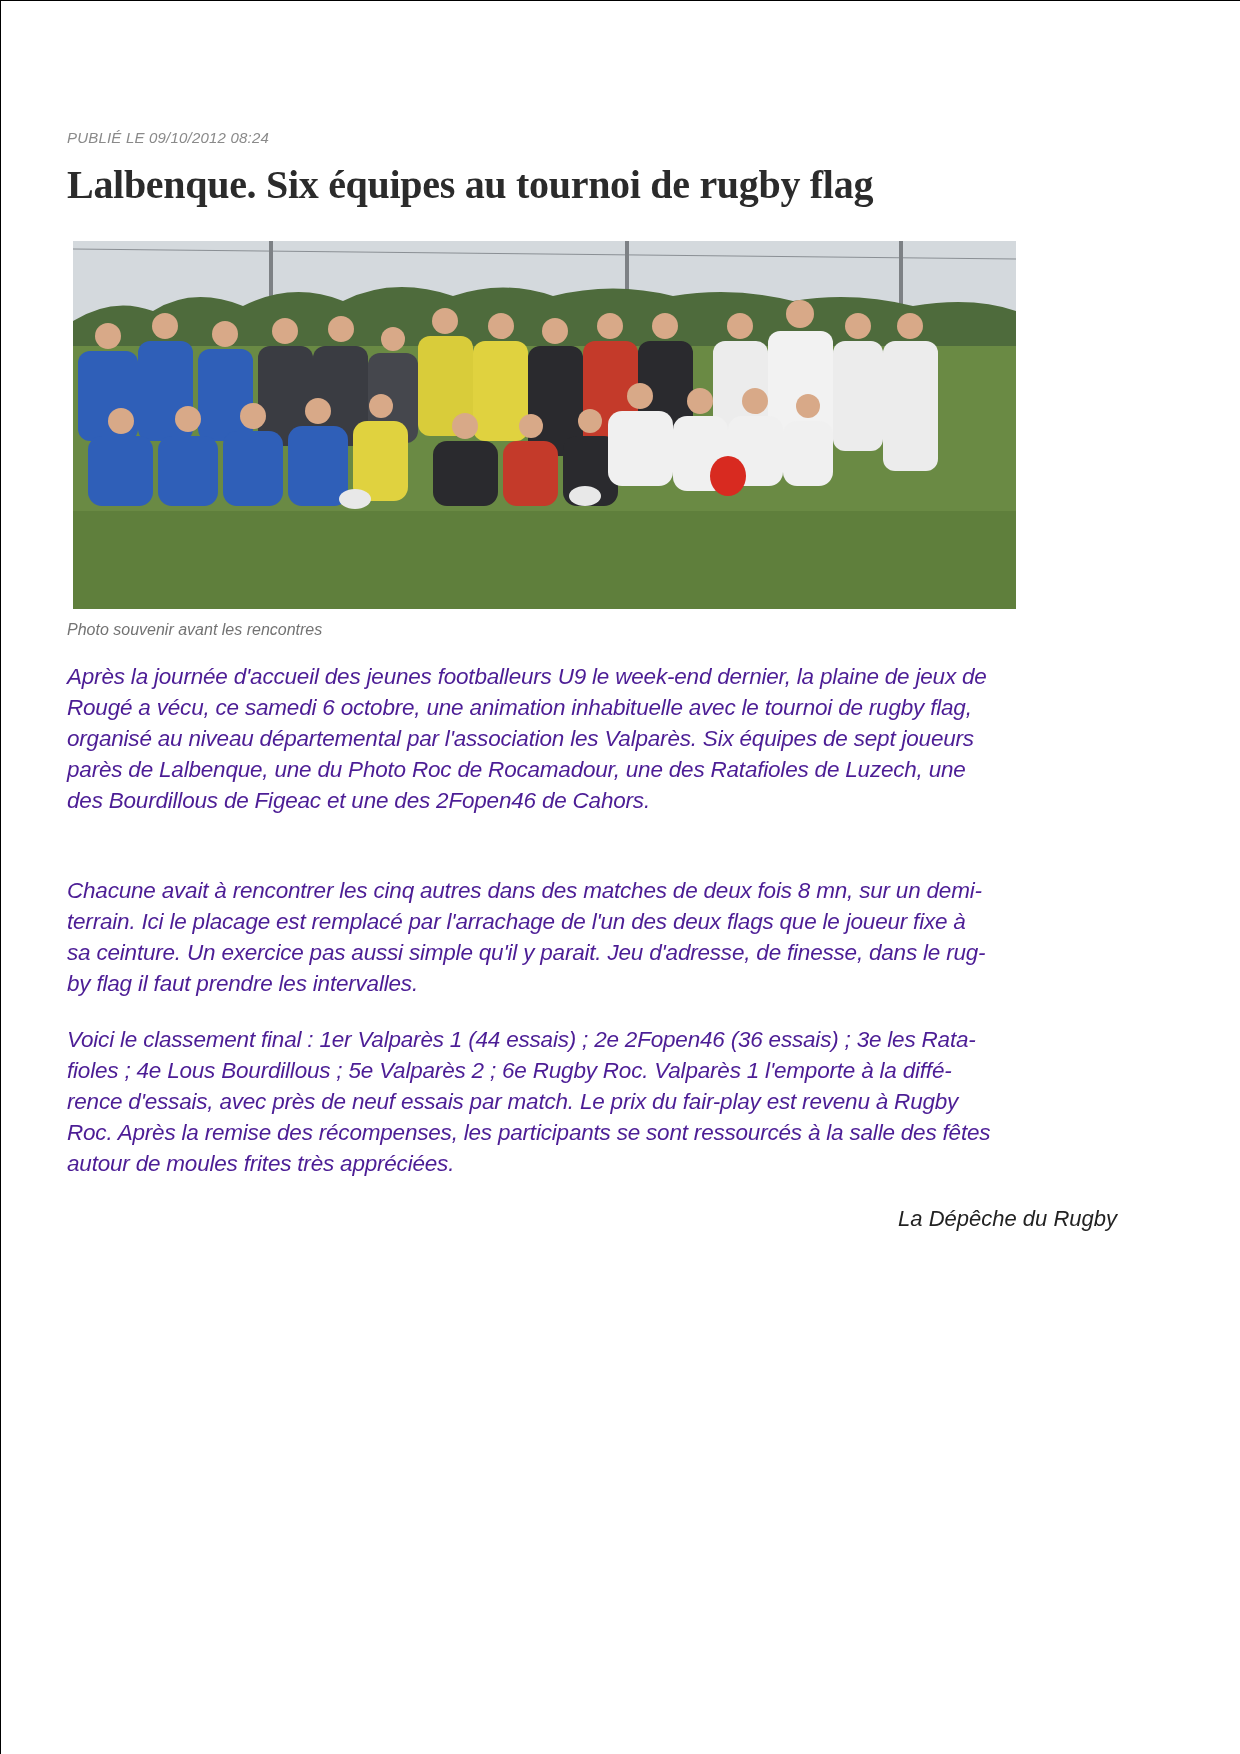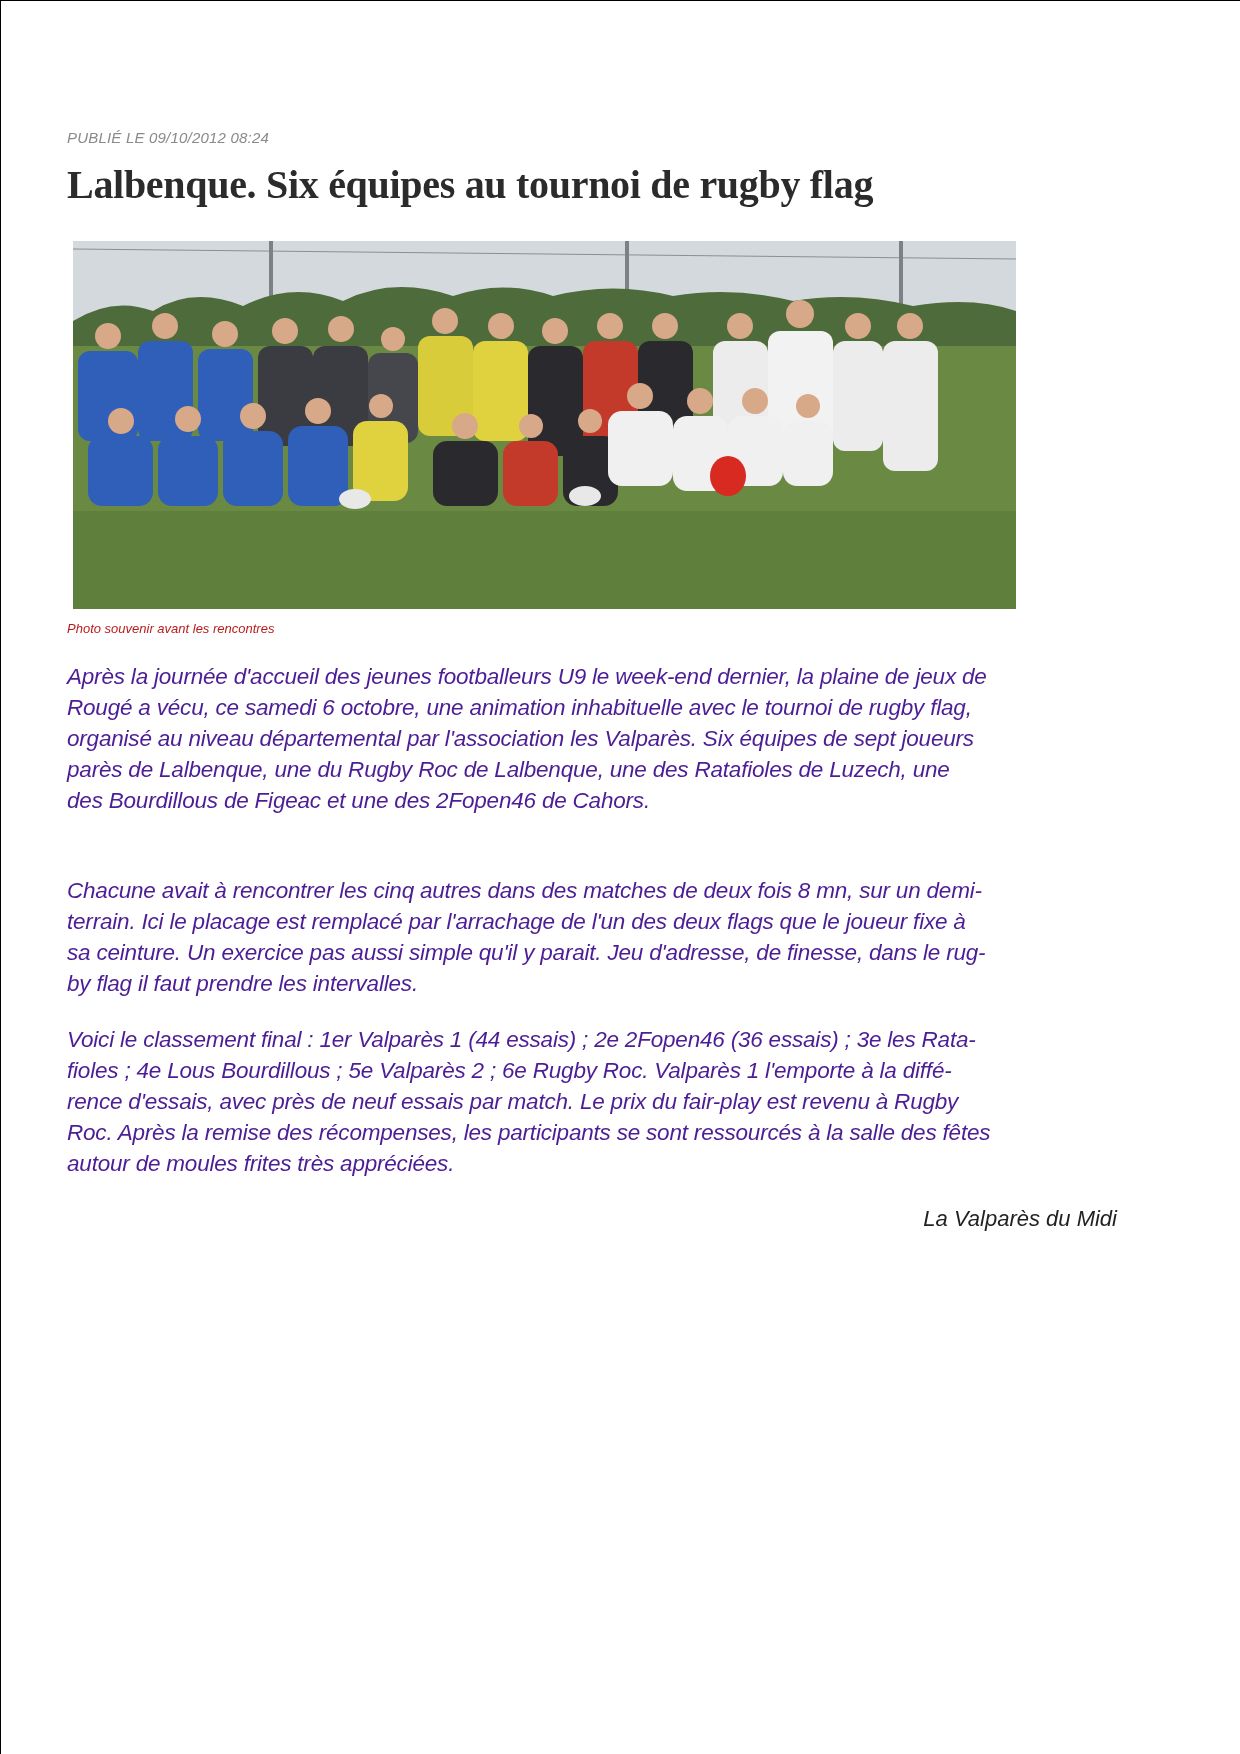--- a/index.html
+++ b/index.html
@@ -24,21 +24,21 @@
       letter-spacing: -0.3px; white-space: nowrap;
     }
     .photo {
       position: absolute; left: 72px; top: 240px; width: 943px; height: 368px;
       overflow: hidden;
       background: linear-gradient(to bottom, #d3d8dc 0%, #cfd5d8 18%, #5f7a4a 24%, #4d6a3a 30%, #6f8c4a 70%, #5f7d3f 100%);
     }
     .photo svg { display: block; width: 100%; height: 100%; }
     .caption {
       position: absolute; left: 66px; top: 620px;
-      font-size: 13px; font-style: italic; color: #b91c1c;
+      font-size: 16px; font-style: italic; color: #737373;
     }
     .body-text {
       position: absolute; left: 66px; width: 1060px;
       font-size: 22.5px; font-style: italic; color: #4c1d95;
       line-height: 31px; letter-spacing: -0.2px;
     }
     .p1 { top: 660px; }
     .p2 { top: 874px; }
     .p3 { top: 1023px; }
     .line { display: block; white-space: nowrap; }
@@ -141,34 +141,34 @@
       <ellipse cx="655" cy="235" rx="18" ry="20" fill="#d82a20"></ellipse>
     </svg>
   </div>
 
   <div class="caption">Photo souvenir avant les rencontres</div>
 
   <div class="body-text p1">
     <span class="line">Après la journée d'accueil des jeunes footballeurs U9 le week-end dernier, la plaine de jeux de</span>
     <span class="line">Rougé a vécu, ce samedi 6 octobre, une animation inhabituelle avec le tournoi de rugby flag,</span>
     <span class="line">organisé au niveau départemental par l'association les Valparès. Six équipes de sept joueurs</span>
-    <span class="line">parès de Lalbenque, une du Rugby Roc de Lalbenque, une des Ratafioles de Luzech, une</span>
+    <span class="line">parès de Lalbenque, une du Photo Roc de Rocamadour, une des Ratafioles de Luzech, une</span>
     <span class="line">des Bourdillous de Figeac et une des 2Fopen46 de Cahors.</span>
   </div>
 
   <div class="body-text p2">
     <span class="line">Chacune avait à rencontrer les cinq autres dans des matches de deux fois 8 mn, sur un demi-</span>
     <span class="line">terrain. Ici le placage est remplacé par l'arrachage de l'un des deux flags que le joueur fixe à</span>
     <span class="line">sa ceinture. Un exercice pas aussi simple qu'il y parait. Jeu d'adresse, de finesse, dans le rug-</span>
     <span class="line">by flag il faut prendre les intervalles.</span>
   </div>
 
   <div class="body-text p3">
     <span class="line">Voici le classement final : 1er Valparès 1 (44 essais) ; 2e 2Fopen46 (36 essais) ; 3e les Rata-</span>
     <span class="line">fioles ; 4e Lous Bourdillous ; 5e Valparès 2 ; 6e Rugby Roc. Valparès 1 l'emporte à la diffé-</span>
     <span class="line">rence d'essais, avec près de neuf essais par match. Le prix du fair-play est revenu à Rugby</span>
     <span class="line">Roc. Après la remise des récompenses, les participants se sont ressourcés à la salle des fêtes</span>
     <span class="line">autour de moules frites très appréciées.</span>
   </div>
 
-  <div class="source">La Valparès du Midi</div>
+  <div class="source">La Dépêche du Rugby</div>
 
 </div>
 
 </body></html>

